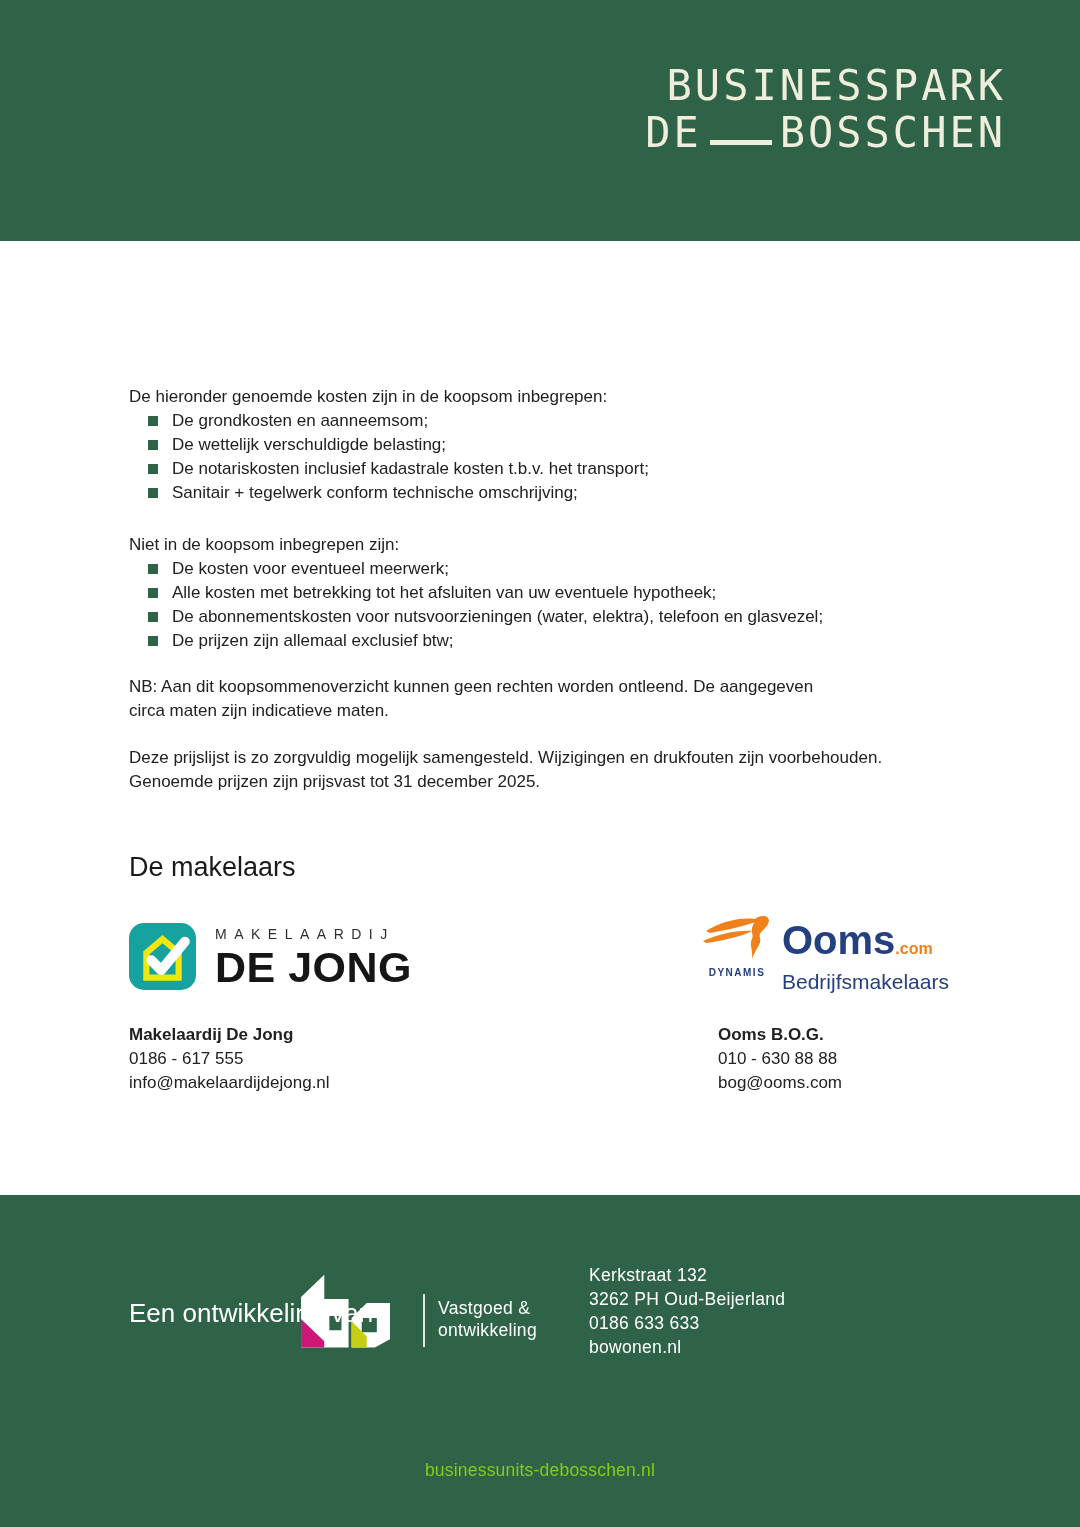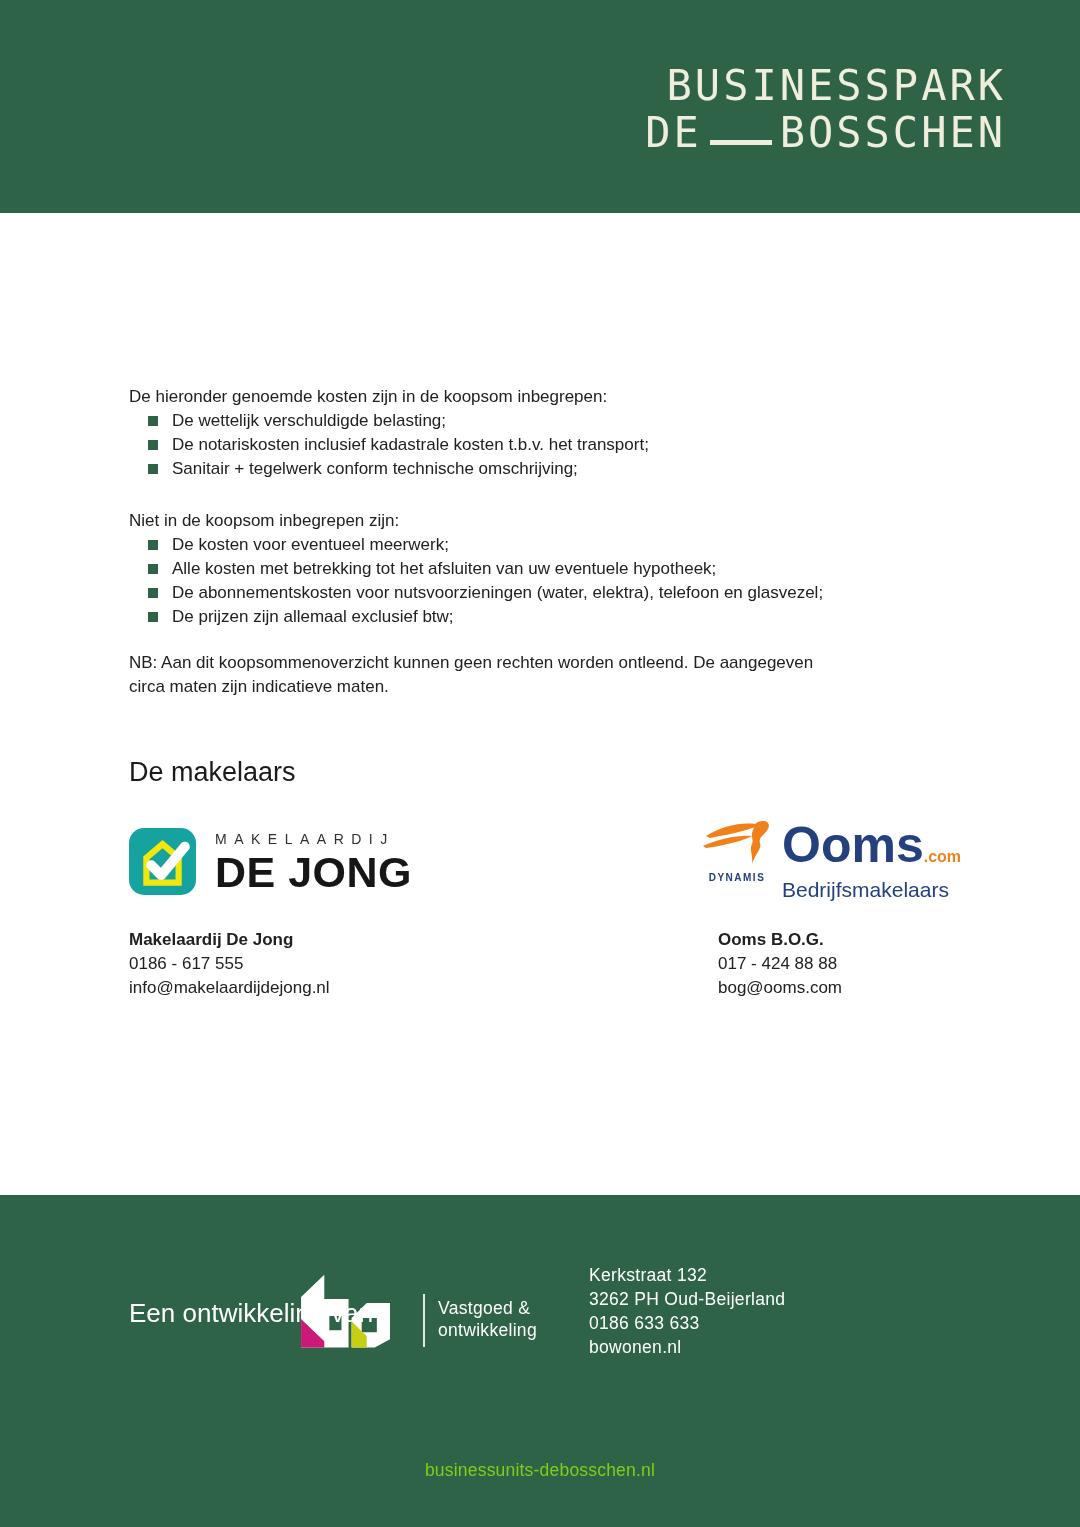--- a/index.html
+++ b/index.html
@@ -5,21 +5,21 @@
   * { margin:0; padding:0; box-sizing:border-box; }
   html,body { background:#ffffff; }
   .page {
     position:relative; width:1080px; height:1527px;
     background:#ffffff; overflow:hidden;
     font-family:"Liberation Sans", sans-serif; color:#212121;
   }
 
   
   .band-top {
-    position:absolute; top:0; left:0; width:1080px; height:213px;
+    position:absolute; top:0; left:0; width:1080px; height:241px;
     background:#2f6347;
   }
   .brand {
     position:absolute; top:62px; right:74px; text-align:right;
     font-family:"DejaVu Sans Mono", monospace;
     font-size:42px; line-height:47px; letter-spacing:3px;
     color:#efeddc; white-space:nowrap;
   }
   .logo-underscore {
     display:inline-block; width:62px; height:5px; background:#efeddc;
@@ -61,21 +61,21 @@
   }
   .ooms-logo { position:absolute; left:571px; top:-10px; display:flex; align-items:flex-start; }
   .ooms-icon-wrap { width:74px; text-align:center; }
   .ooms-swoosh { display:block; margin:0 auto; }
   .dynamis {
     margin-top:2px; font-size:10px; font-weight:bold; letter-spacing:1.5px;
     color:#24407f;
   }
   .ooms-text { margin-left:8px; padding-top:8px; }
   .ooms-word { white-space:nowrap; line-height:38px; }
-  .ooms-main { font-size:50px; font-weight:bold; color:#24407f; }
+  .ooms-main { font-size:40px; font-weight:bold; color:#24407f; }
   .ooms-tld  { font-size:16px; font-weight:bold; color:#f0801a; }
   .ooms-sub  { font-size:21px; color:#24407f; margin-top:2px; }
 
   
   .contacts-row { position:relative; margin-top:28px; height:80px; }
   .contact { position:absolute; top:0; font-size:17px; line-height:24px; }
   .contact-left { left:0; }
   .contact-right { left:589px; }
   .contact-name { font-weight:bold; }
 
@@ -116,37 +116,39 @@
       <div>BUSINESSPARK</div>
       <div><span>DE</span><span class="logo-underscore"></span><span>BOSSCHEN</span></div>
     </div>
   </header>
 
   <main class="content">
 
     <section>
       <p class="intro">De hieronder genoemde kosten zijn in de koopsom inbegrepen:</p>
       <ul class="list">
+        <li class="item"><span class="bullet"></span><span class="item-text">De grondkosten en aanneemsom;</span></li>
         <li class="item"><span class="bullet"></span><span class="item-text">De wettelijk verschuldigde belasting;</span></li>
         <li class="item"><span class="bullet"></span><span class="item-text">De notariskosten inclusief kadastrale kosten t.b.v. het transport;</span></li>
         <li class="item"><span class="bullet"></span><span class="item-text">Sanitair + tegelwerk conform technische omschrijving;</span></li>
       </ul>
     </section>
 
     <section class="block-excluded">
       <p class="intro">Niet in de koopsom inbegrepen zijn:</p>
       <ul class="list">
         <li class="item"><span class="bullet"></span><span class="item-text">De kosten voor eventueel meerwerk;</span></li>
         <li class="item"><span class="bullet"></span><span class="item-text">Alle kosten met betrekking tot het afsluiten van uw eventuele hypotheek;</span></li>
         <li class="item"><span class="bullet"></span><span class="item-text">De abonnementskosten voor nutsvoorzieningen (water, elektra), telefoon en glasvezel;</span></li>
         <li class="item"><span class="bullet"></span><span class="item-text">De prijzen zijn allemaal exclusief btw;</span></li>
       </ul>
     </section>
 
     <p class="para para-nb">NB: Aan dit koopsommenoverzicht kunnen geen rechten worden ontleend. De aangegeven circa maten zijn indicatieve maten.</p>
+    <p class="para para-disclaimer">Deze prijslijst is zo zorgvuldig mogelijk samengesteld. Wijzigingen en drukfouten zijn voorbehouden. Genoemde prijzen zijn prijsvast tot 31 december 2025.</p>
 
     <h2 class="makelaars-heading">De makelaars</h2>
 
     <div class="logos-row">
 
       <div class="dejong-logo">
         <div class="dejong-icon">
           <svg width="67" height="67" viewBox="0 0 54 54">
             <path d="M14,24 L27,13 L40,24 L40,44 L14,44 Z" fill="none" stroke="#f2e70c" stroke-width="5" stroke-linejoin="miter"></path>
             <path d="M18,30 L26,38 L45,15" fill="none" stroke="#ffffff" stroke-width="8" stroke-linecap="round" stroke-linejoin="round"></path>
@@ -177,21 +179,21 @@
     </div>
 
     <div class="contacts-row">
       <div class="contact contact-left">
         <div class="contact-name">Makelaardij De Jong</div>
         <div class="contact-phone">0186 - 617 555</div>
         <div class="contact-email">info@makelaardijdejong.nl</div>
       </div>
       <div class="contact contact-right">
         <div class="contact-name">Ooms B.O.G.</div>
-        <div class="contact-phone">017 - 424 88 88</div>
+        <div class="contact-phone">010 - 630 88 88</div>
         <div class="contact-email">bog@ooms.com</div>
       </div>
     </div>
   </main>
 
   <footer class="band-footer">
     <div class="dev-label">Een ontwikkeling van</div>
 
     <svg class="bo-logo" width="96" height="80" viewBox="0 0 95 78">
       <path fill="#ffffff" fill-rule="evenodd" d="M5,78 L5,28 L28,6 L28,30 L52,30 L52,78 Z M33,47 L45,47 L45,61 L33,61 Z"></path>

